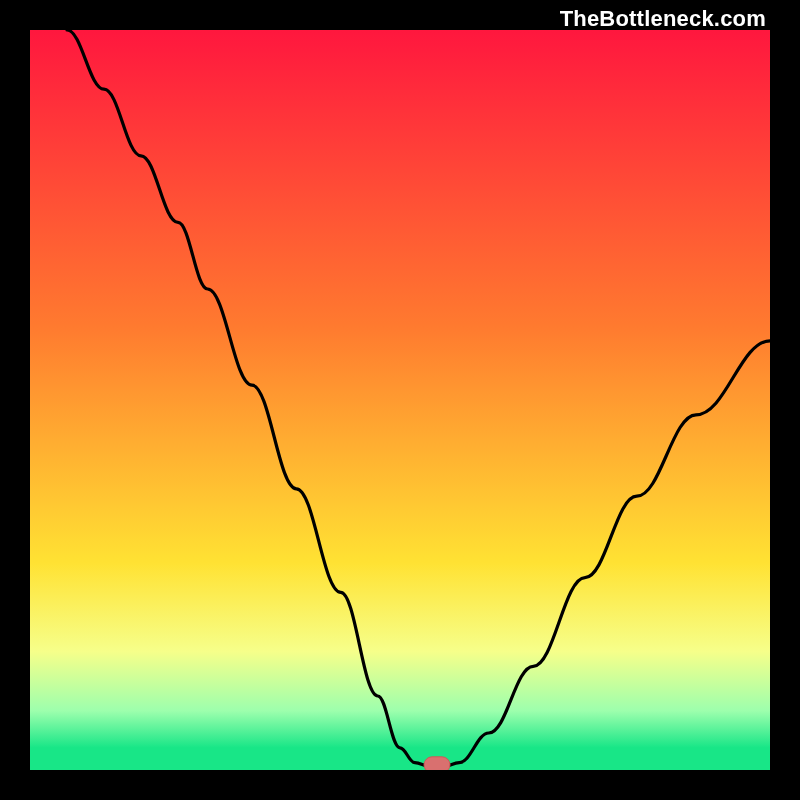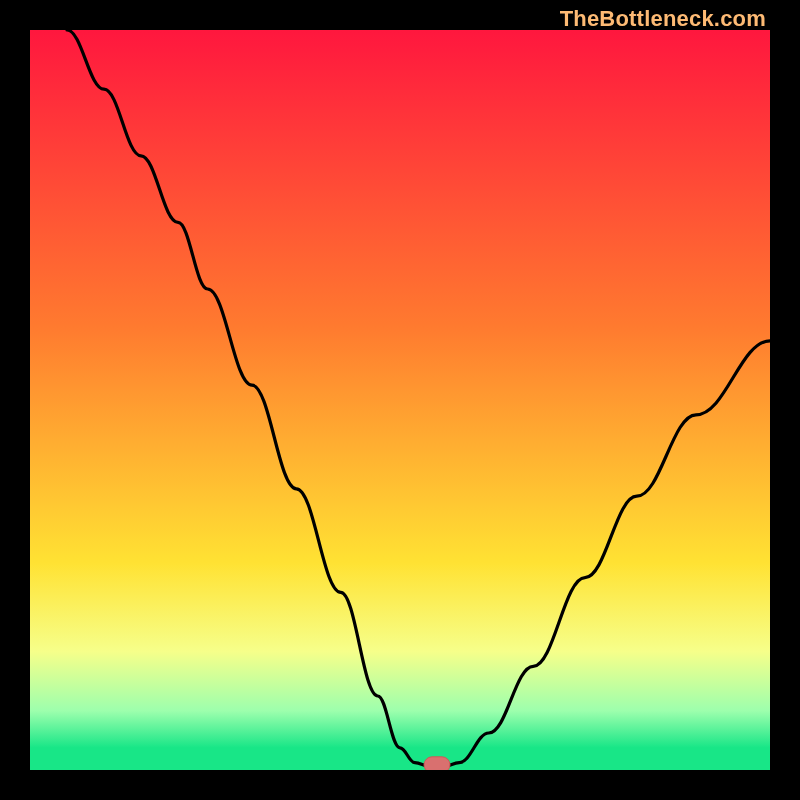--- a/index.html
+++ b/index.html
@@ -1,18 +1,18 @@
 <!DOCTYPE html>
 <html><head>
 <meta charset="utf-8">
 <style>
   html,body{margin:0;padding:0;width:800px;height:800px;background:#000;overflow:hidden;font-family:Arial,Helvetica,sans-serif}
   .frame{position:absolute;left:0;top:0;width:800px;height:800px;background:#000}
   .plot{position:absolute;left:30px;top:30px;width:740px;height:740px;overflow:hidden}
-  .source{position:absolute;top:6px;right:34px;color:#fdba74;font-size:22px;font-weight:600;letter-spacing:.2px}
+  .source{position:absolute;top:6px;right:34px;color:#ffffff;font-size:22px;font-weight:600;letter-spacing:.2px}
   svg{display:block}
 </style>
 </head>
 <body>
 
 <div class="frame">
   <div class="source">TheBottleneck.com</div>
   <div class="plot">
     <svg id="svg" width="740" height="740" viewBox="0 0 740 740">
         <defs>

